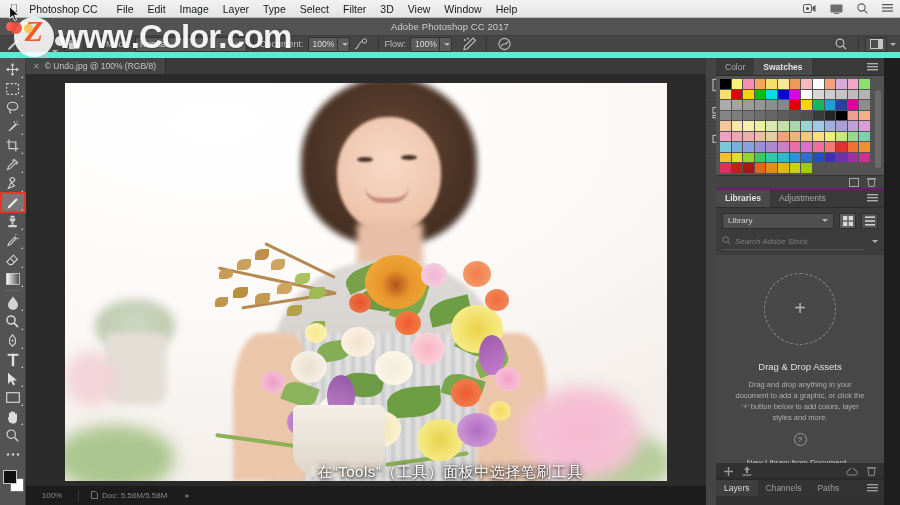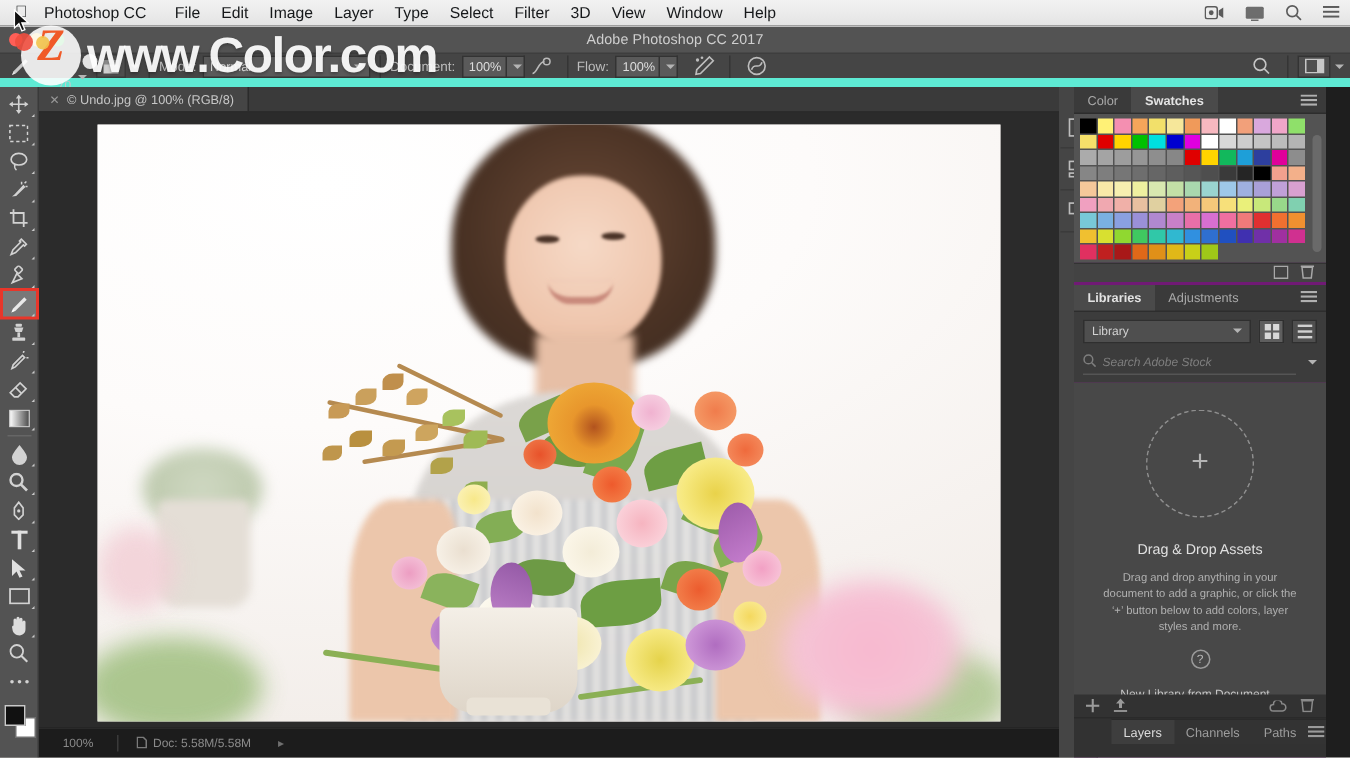--- a/index.html
+++ b/index.html
@@ -211,21 +211,21 @@
             font-size:8px; color:#b8b8b8; }
   .dzlink { margin-top:12px; font-size:8px; color:#c6c6c6; text-decoration:underline; }
   .libfoot { height:14px; background:#3c3c3c; display:flex; align-items:center;
              justify-content:space-between; padding:0 8px; }
 
   .bottompanel { position:absolute; left:0; bottom:0; width:168px; height:42px; background:#323232; }
   .bpicons { height:16px; display:flex; align-items:center; gap:9px; padding-left:8px;
              border-bottom:1px solid #2a2a2a; }
   .bpicons .rgt { margin-left:auto; display:flex; gap:9px; padding-right:8px; }
   .bptabs { height:17px; background:#333; display:flex; align-items:stretch;
-            border-top:1px solid #2a2a2a;margin-left:25px; }
+            border-top:1px solid #2a2a2a; }
   .bptab { display:flex; align-items:center; padding:0 8px; font-size:8.5px; color:#9d9d9d; }
   .bptab.active { background:#3e3e3e; color:#dcdcdc; }
 
   
   .statusbar {
     position:absolute; left:26px; bottom:0; width:680px; height:20px;
     background:#1c1c1c; display:flex; align-items:center; font-size:8px; color:#8a8a8a;
     border-top:1px solid #2a2a2a;
   }
   .st-zoom { width:52px; text-align:center; }
@@ -987,20 +987,23 @@
       <span>
         <svg width="7" height="8" viewBox="0 0 7 8">
             <path d="M0.5 0.5 h4 l2 2 v5 h-6 Z" fill="none" stroke="#7a7a7a"></path>
           </svg>
       </span>
       <span>Doc: 5.58M/5.58M</span>
       <span class="st-arrow">▸</span>
     </div>
   </div>
 
+  <div class="caption">
+    <span>在“Tools”（工具）面板中选择笔刷工具</span>
+  </div>
 
   <div class="wm">
     <div class="wm-logo">
       <div class="disc"></div>
       <div class="zed">Z</div>
     </div>
     <div class="wm-text">www.Color.com</div>
   </div>
   <div style="position:absolute;left:10px;top:22px;width:12px;height:12px;border-radius:50%;background:#f04e3e;opacity:.9"></div>
   <div style="position:absolute;left:24px;top:24px;width:9px;height:9px;border-radius:50%;background:#f2c24a;opacity:.9"></div>

